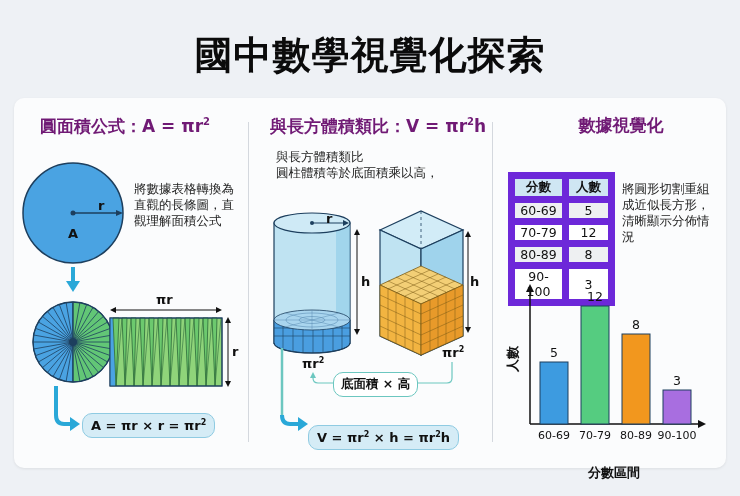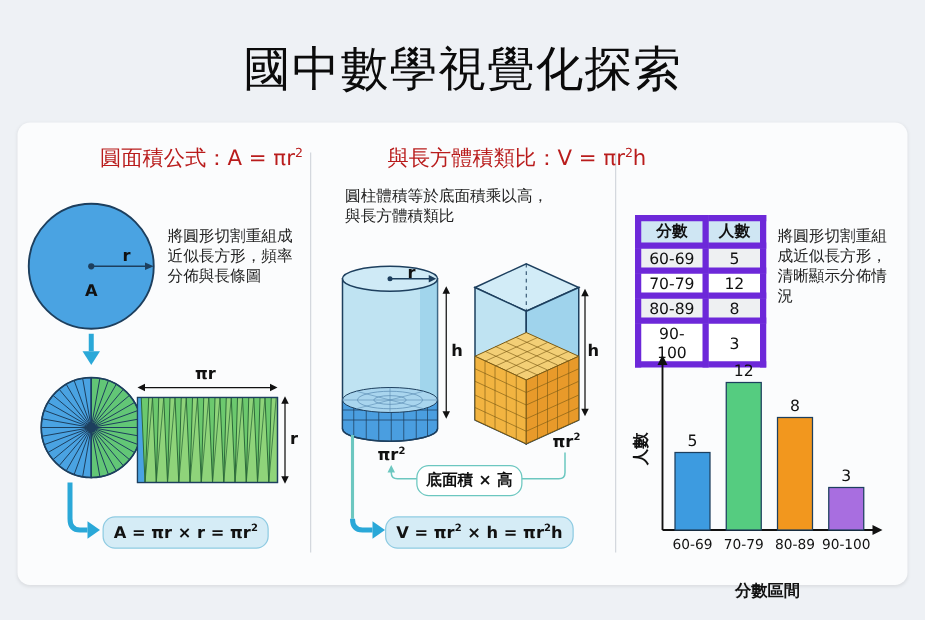--- a/index.html
+++ b/index.html
@@ -5,53 +5,53 @@
   * { box-sizing: border-box; margin: 0; padding: 0; }
   html, body { width: 740px; height: 496px; overflow: hidden; }
   body {
     background: #eef1f5;
     font-family: "DejaVu Sans", "Liberation Sans", sans-serif;
     color: #111;
     position: relative;
   }
   .main-title {
     position: absolute; left: 0; top: 30px; width: 740px;
-    text-align: center; font-size: 38px; font-weight: normal; letter-spacing: 1px;
+    text-align: center; font-size: 38px; font-weight: bold; letter-spacing: 1px;
     color: #0b0b0b;
   }
   .card {
     position: absolute; left: 14px; top: 98px; width: 712px; height: 370px;
     background: #fbfcfd; border-radius: 10px;
     box-shadow: 0 1px 3px rgba(0,0,0,0.08);
   }
   .divider {
     position: absolute; top: 122px; width: 1px; height: 320px; background: #d4d8de;
   }
   .panel-title {
-    position: absolute; font-weight: normal; font-size: 17px; color: #b91c1c; white-space: nowrap; margin-left: 40px;
+    position: absolute; font-weight: bold; font-size: 17px; color: #701a75; white-space: nowrap;
   }
   .panel-title sup { font-size: 10px; }
   .desc {
     position: absolute; font-size: 12.5px; line-height: 16px; color: #222;
   }
   .formula-box {
     position: absolute; background: #d5ecf6; border: 1px solid #8fcbe2;
     border-radius: 10px; font-weight: bold; font-size: 13px; color: #111;
     padding: 4px 8px; white-space: nowrap;
   }
   .formula-box sup { font-size: 8px; }
   .label { position: absolute; font-weight: bold; font-size: 13px; color: #111; white-space: nowrap; }
   .label sup { font-size: 8px; }
   svg { position: absolute; overflow: visible; }
   table.freq {
     position: absolute; left: 508px; top: 172px; border-collapse: collapse;
     font-size: 12.5px; background: #fff;
   }
   table.freq th, table.freq td {
-    border: 5px solid #6d28d9; text-align: center; height: 19px; padding: 0 4px;
+    border: 7px solid #6d28d9; text-align: center; height: 19px; padding: 0 4px;
   }
   table.freq th { background: #cfe6f3; font-weight: bold; }
   table.freq tr:nth-child(odd) td { background: #eef0f2; }
   .bar-val { position: absolute; font-size: 12.5px; text-align: center; width: 30px; }
   .x-tick { position: absolute; font-size: 11px; text-align: center; width: 44px; }
   .axis-title { position: absolute; font-weight: bold; font-size: 13px; }
 </style>
 </head>
 <body>
 
@@ -143,33 +143,33 @@
   <line x1="228" y1="320" x2="228" y2="384" stroke="#111" stroke-width="1"></line>
   <polygon points="228,317 225,323 231,323" fill="#111"></polygon>
   <polygon points="228,387 225,381 231,381" fill="#111"></polygon>
 
   <path d="M56,386 L56,415 Q56,424 64,424 L70,424" fill="none" stroke="#2aa8d8" stroke-width="4"></path>
   <polygon points="70,417 80,424 70,431" fill="#2aa8d8"></polygon>
 </svg>
 
 <div class="label" style="left:98px; top:198px">r</div>
 <div class="label" style="left:68px; top:226px">A</div>
-<div class="desc" style="left:134px; top:181px; width:100px">將圓形切割重組成近似長方形，頻率分佈與長條圖</div>
+<div class="desc" style="left:134px; top:181px; width:100px">將數據表格轉換為直觀的長條圖，直觀理解面積公式</div>
 <div class="label" style="left:156px; top:292px">πr</div>
 <div class="label" style="left:232px; top:344px">r</div>
 <div class="formula-box" style="left:82px; top:413px">
   <span>A = πr × r = πr</span><sup>2</sup>
 </div>
 
 <div class="panel-title" style="left:270px; top:115px">
   <span>與長方體積類比：V = πr</span><sup>2</sup><span>h</span>
 </div>
 <div class="desc" style="left:276px; top:149px; width:200px">
+  <div>與長方體積類比</div>
   <div>圓柱體積等於底面積乘以高，</div>
-  <div>與長方體積類比</div>
 </div>
 
 <svg style="left:0;top:0" width="740" height="496">
 
   <rect x="274" y="223" width="76" height="120" fill="#bfe3f2" stroke="#1d3f5e" stroke-width="1.2"></rect>
   <rect x="336" y="223" width="14" height="120" fill="#8ecbe8" opacity="0.6"></rect>
 
   <path d="M274,320 L274,343 A38,10 0 0,0 350,343 L350,320 Z" fill="#4a9ee0" stroke="#1d3f5e" stroke-width="1"></path>
   <g stroke="#1d3f5e" stroke-width="0.6">
     <line x1="274" y1="328" x2="350" y2="328"></line>
@@ -252,25 +252,26 @@
 <div class="label" style="left:326px; top:211px">r</div>
 <div class="label" style="left:361px; top:274px">h</div>
 <div class="label" style="left:470px; top:274px">h</div>
 <div class="label" style="left:302px; top:356px">
   <span>πr</span><sup>2</sup>
 </div>
 <div class="label" style="left:442px; top:345px">
   <span>πr</span><sup>2</sup>
 </div>
 <div class="formula-box" style="left:333px; top:372px; background:#fff; border-color:#6cc7c0; font-size:12.5px; padding:3px 7px">底面積 × 高</div>
-<div class="formula-box" style="left:308px; top:413px">
+<div class="formula-box" style="left:308px; top:425px">
   <span>V = πr</span><sup>2</sup><span> × h = πr</span><sup>2</sup><span>h</span>
 </div>
 
 <div class="panel-title" style="left:522px; top:115px; width:198px; text-align:center; line-height:21px">
+  <div>數據視覺化</div>
 </div>
 
 <table class="freq">
   <thead>
     <tr>
       <th style="width:54px">分數</th>
       <th style="width:46px">人數</th>
     </tr>
   </thead>
   <tbody>

